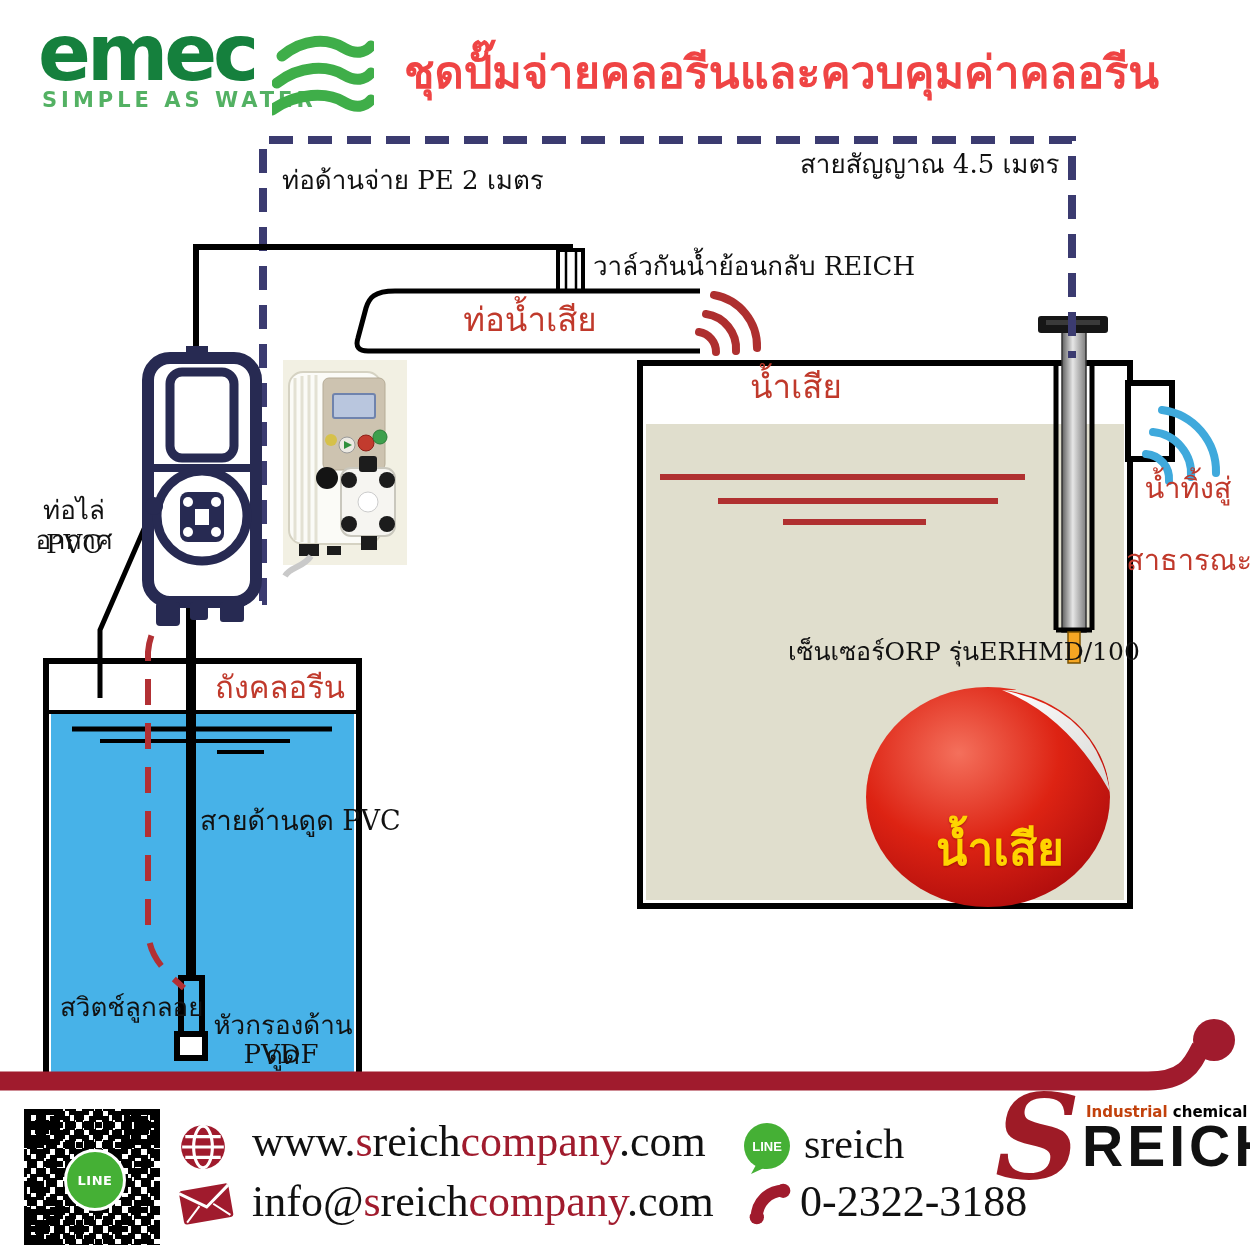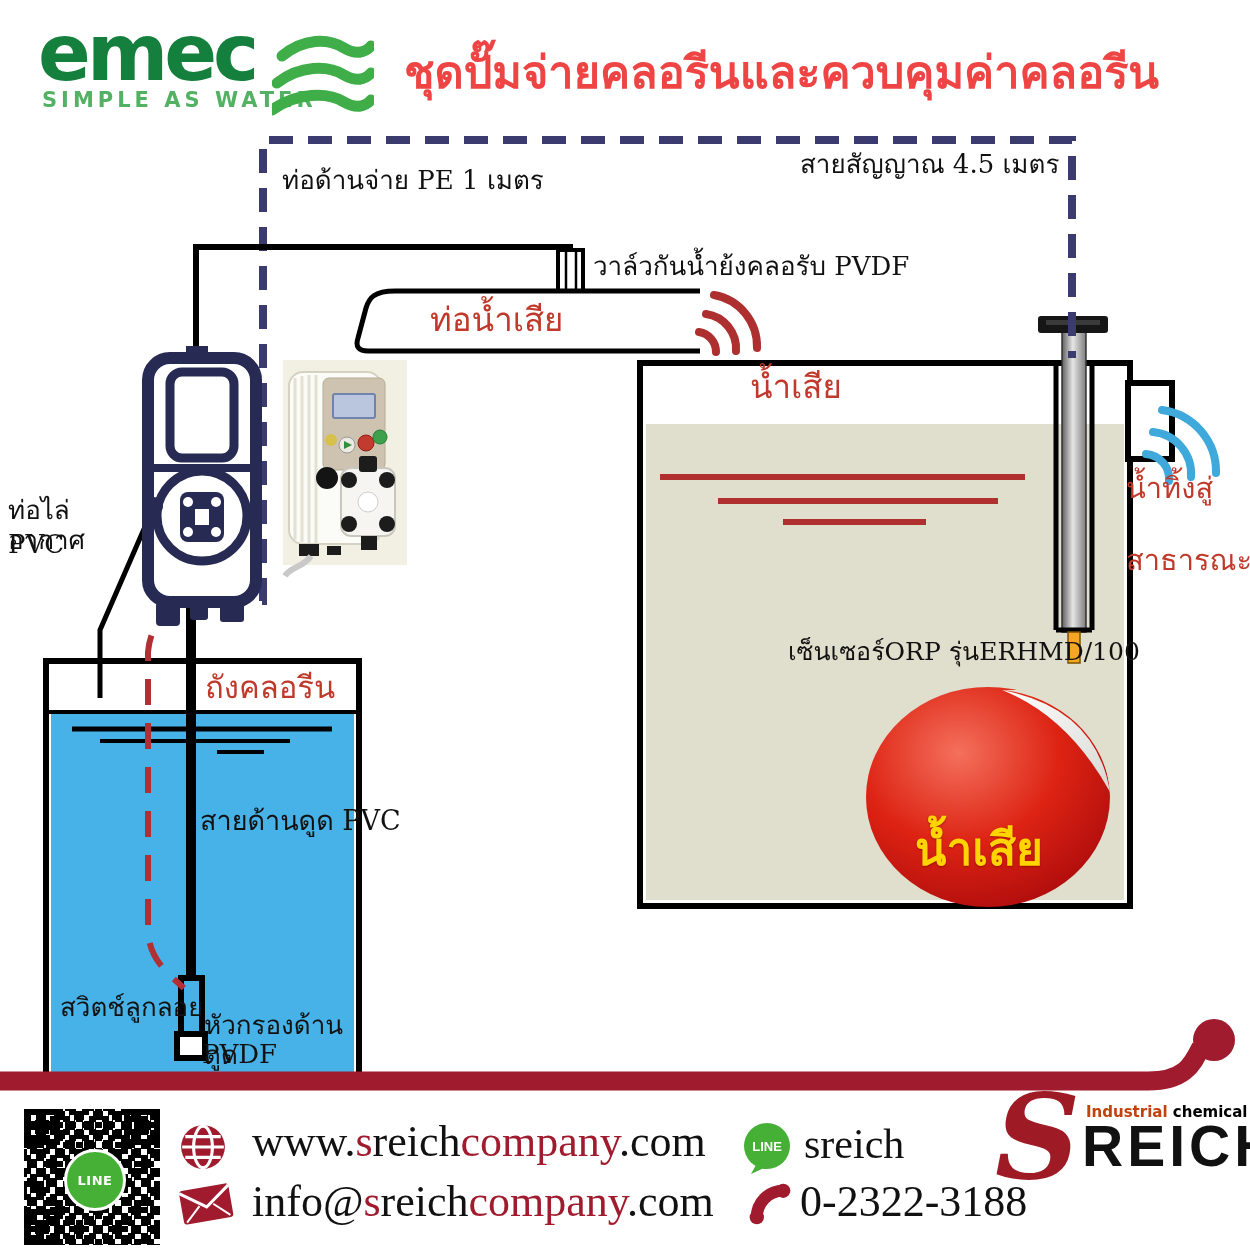--- a/index.html
+++ b/index.html
@@ -7,21 +7,21 @@
           font-family:"DejaVu Sans",sans-serif;}
   .abs{position:absolute;}
   
   .brand{left:38px;top:14px;font-size:78px;font-weight:800;letter-spacing:-4px;color:#15803d;line-height:1;}
   .tagline{left:42px;top:88px;font-size:21px;font-weight:600;letter-spacing:4px;color:#53b163;}
   .title{left:404px;top:36px;width:860px;font-size:45px;font-weight:bold;color:#ef4444;
          font-family:"DejaVu Serif",serif;white-space:nowrap;}
   
   .lbl{font-family:"DejaVu Serif",serif;color:#111;font-size:26px;line-height:1.15;}
   .red{color:#c0392b;}
-  .ctr{}
+  .ctr{text-align:center;}
   
   .stick{font-family:"DejaVu Serif",serif;font-weight:bold;color:#ffd400;
          text-shadow:0 1px 2px rgba(120,0,0,.6);font-size:46px;}
   
   .foot-serif{font-family:"Liberation Serif",serif;font-size:44px;color:#111;white-space:nowrap;}
   .foot-serif .r{color:#a01b2d;}
   .qr{left:18px;top:1103px;width:148px;height:148px;background:#fff;padding:6px;box-sizing:border-box;}
   .qr-noise{position:absolute;left:6px;top:6px;right:6px;bottom:6px;
     background:
       repeating-conic-gradient(#000 0% 25%, transparent 0% 50%) 3px 2px/19px 19px,
@@ -182,23 +182,23 @@
       <rect x="78" y="176" width="16" height="14" fill="#1c1c1c"></rect>
       <path d="M28 196 C20 208 8 206 2 216" stroke="#c9c9c9" stroke-width="6" fill="none"></path>
     </g>
 
     <g>
       <path d="M0 1081 L1148 1081 C1186 1081 1193 1063 1201 1047" fill="none" stroke="#a01b2d" stroke-width="19"></path>
       <circle cx="1214" cy="1040" r="21" fill="#a01b2d"></circle>
     </g>
   </svg>
 
-  <div class="abs lbl" style="left:282px;top:166px">ท่อด้านจ่าย PE 1 เมตร</div>
+  <div class="abs lbl" style="left:282px;top:166px">ท่อด้านจ่าย PE 2 เมตร</div>
   <div class="abs lbl" style="left:800px;top:150px">สายสัญญาณ 4.5 เมตร</div>
-  <div class="abs lbl" style="left:593px;top:252px">วาล์วกันน้ำย้งคลอรับ PVDF</div>
+  <div class="abs lbl" style="left:593px;top:252px">วาล์วกันน้ำย้อนกลับ REICH</div>
   <div class="abs lbl red ctr" style="left:430px;top:301px;width:200px;font-size:33px">ท่อน้ำเสีย</div>
   <div class="abs lbl ctr" style="left:8px;top:496px;width:132px">ท่อไล่อากาศ</div>
   <div class="abs lbl ctr" style="left:8px;top:530px;width:132px">PVC</div>
   <div class="abs lbl red ctr" style="left:205px;top:670px;width:150px;font-size:31px">ถังคลอรีน</div>
   <div class="abs lbl" style="left:200px;top:805px;font-size:27px">สายด้านดูด PVC</div>
   <div class="abs lbl" style="left:60px;top:993px">สวิตช์ลูกลอย</div>
   <div class="abs lbl ctr" style="left:204px;top:1011px;width:158px">หัวกรองด้านดูด</div>
   <div class="abs lbl ctr" style="left:202px;top:1040px;width:158px">PVDF</div>
   <div class="abs lbl red" style="left:750px;top:368px;font-size:33px">น้ำเสีย</div>
   <div class="abs lbl" style="left:788px;top:638px;font-size:25px">เซ็นเซอร์ORP รุ่นERHMD/100</div>

